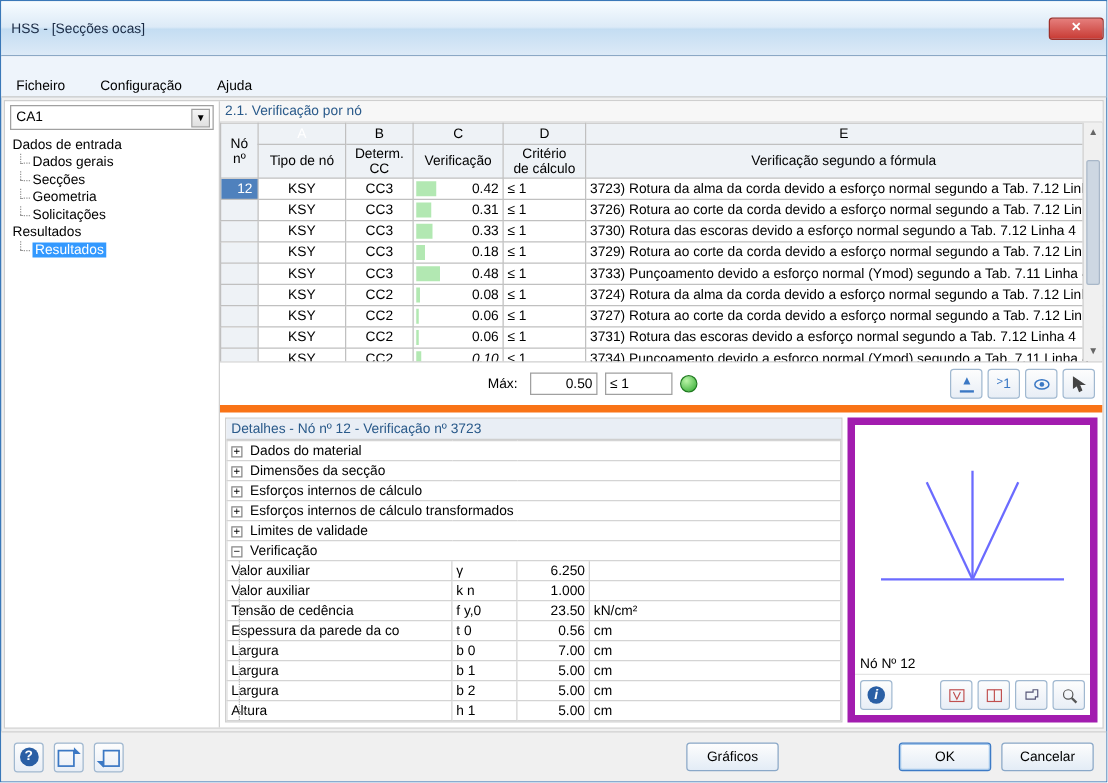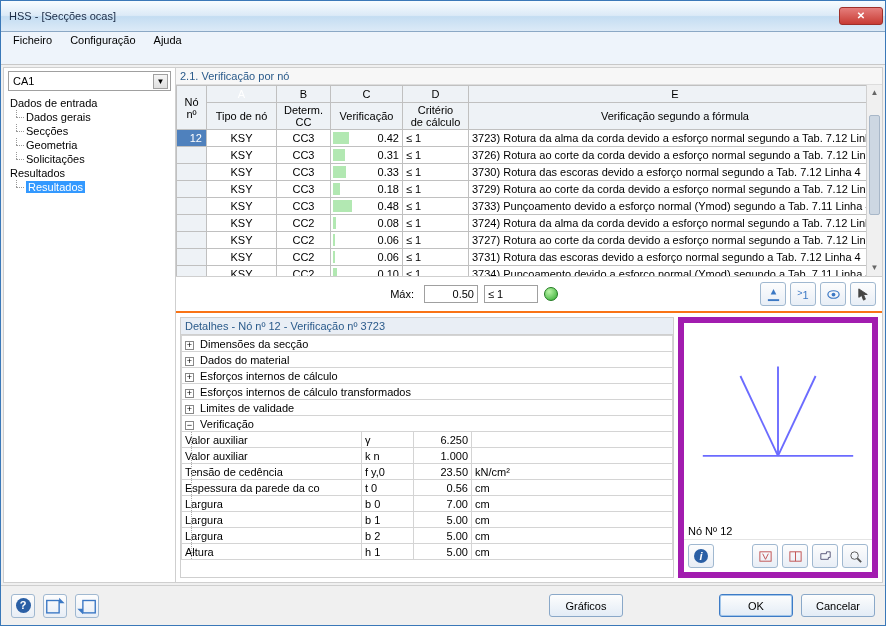--- a/index.html
+++ b/index.html
@@ -1,21 +1,21 @@
 <!DOCTYPE html>
 <html><head>
 <meta charset="utf-8">
 <style>
   *{box-sizing:border-box;margin:0;padding:0;font-family:"Segoe UI",Tahoma,sans-serif;font-size:11px;}
   body{background:#fff;}
   .window{width:886px;height:626px;border:1px solid #3a78b8;background:#f0f0f0;display:flex;flex-direction:column;}
-  .titlebar{height:31px;background:linear-gradient(#f7fcff,#dceaf7 48%,#c4ddf2 52%,#dceaf7);display:flex;align-items:center;justify-content:space-between;padding:0 2px 0 8px;border-bottom:1px solid #8ba8c5;gap:12px;}
+  .titlebar{height:44px;background:linear-gradient(#f7fcff,#dceaf7 48%,#c4ddf2 52%,#dceaf7);display:flex;align-items:center;justify-content:space-between;padding:0 2px 0 8px;border-bottom:1px solid #8ba8c5;gap:12px;}
   .titlebar .title{color:#1a2a44;}
   .winctrl{width:44px;height:18px;background:linear-gradient(#e57e7c,#c83b34);border:1px solid #9e2f29;border-radius:3px;color:#fff;text-align:center;line-height:15px;font-weight:bold;font-size:10px;cursor:pointer;}
-  .menubar{height:22px;background:#eef4fb;border-bottom:1px solid #c8c8c8;display:flex;align-items:flex-end;padding:16px 4px;gap:2px;}
+  .menubar{height:22px;background:#eef4fb;border-bottom:1px solid #c8c8c8;display:flex;align-items:flex-start;padding:16px 4px;gap:12px;}
   .menubar span{padding:2px 8px;cursor:pointer;}
   .client{flex:1;display:flex;border:1px solid #cfcfcf;margin:2px;background:#fff;}
   .left{width:172px;display:flex;flex-direction:column;border-right:1px solid #cfcfcf;}
   .combo{margin:3px 4px;height:20px;border:1px solid #a0a0a0;background:#fff;display:flex;align-items:center;justify-content:space-between;padding:0 2px 0 4px;}
   .combo .arrow{width:15px;height:15px;border:1px solid #a0a0a0;background:linear-gradient(#f5f5f5,#e0e0e0);text-align:center;font-size:8px;line-height:13px;}
   .tree{flex:1;padding:2px 0 0 4px;overflow:auto;}
   .tnode{padding:1px 2px;white-space:nowrap;}
   .tchild{padding-left:18px;position:relative;}
   .tchild::before{content:"";position:absolute;left:8px;top:0;bottom:50%;border-left:1px dotted #999;}
   .tchild::after{content:"";position:absolute;left:8px;top:50%;width:8px;border-top:1px dotted #999;}
@@ -26,21 +26,21 @@
   table.grid{border-collapse:collapse;width:100%;table-layout:fixed;}
   table.grid th,table.grid td{border:1px solid #c0c0c0;padding:1px 3px;height:17px;white-space:nowrap;overflow:hidden;text-overflow:clip;}
   table.grid th{background:#eef2f6;font-weight:normal;}
   th.top{background:#eef2f6;text-align:center;}
   th.a-col{background:#4f81bd;color:#fff;}
   .rowhead{background:#eef2f6;text-align:center;width:28px;}
   .rowhead.selected{background:#4f81bd;color:#fff;text-align:right;padding-right:4px;}
   td.center{text-align:center;}
   .verif-cell{position:relative;text-align:right;padding-right:4px;}
   .verif-bar{position:absolute;left:2px;top:2px;bottom:2px;background:#9fe29f;opacity:.8;}
-  .max-row{display:flex;align-items:center;gap:6px;padding:5px 6px;border-bottom:2px solid #f97316;}
+  .max-row{display:flex;align-items:center;gap:6px;padding:5px 6px;border-bottom:6px solid #f97316;}
   .max-row .lab{width:236px;text-align:right;padding-right:4px;}
   .max-row input{width:54px;height:18px;border:1px solid #a0a0a0;text-align:right;padding:0 3px;}
   .max-row .crit{width:54px;height:18px;border:1px solid #a0a0a0;padding:0 3px;display:flex;align-items:center;}
   .status-ok{width:14px;height:14px;border-radius:50%;background:radial-gradient(circle at 35% 30%,#baf5a7,#2fa82f);border:1px solid #1f7a1f;}
   .toolbar-right{margin-left:auto;display:flex;gap:4px;}
   .tbtn{width:26px;height:24px;border:1px solid #a0b8d0;background:linear-gradient(#fdfdfd,#e8eef6);border-radius:3px;display:flex;align-items:center;justify-content:center;cursor:pointer;font-size:12px;}
   .tbtn svg{width:15px;height:15px;}
   .lower{flex:1;display:flex;gap:4px;padding:4px;overflow:hidden;}
   .details{flex:1;border:1px solid #cfcfcf;display:flex;flex-direction:column;overflow:hidden;}
   .details-head{background:#e9eef5;padding:2px 4px;border-bottom:1px solid #cfcfcf;color:#2a5a8a;}
@@ -197,21 +197,21 @@
                 <td class="center">KSY</td>
                 <td class="center">CC2</td>
                 <td class="verif-cell"><div class="verif-bar" style="width: 3.3%;"></div><span style="position: relative;">0.06</span></td>
                 <td>≤ 1</td>
                 <td>3731) Rotura das escoras devido a esforço normal segundo a Tab. 7.12 Linha 4</td>
               </tr>
               <tr>
                 <td class="rowhead"></td>
                 <td class="center">KSY</td>
                 <td class="center">CC2</td>
-                <td class="verif-cell"><div class="verif-bar" style="width: 5.5%;"></div><span style="position: relative;">0.10</span></td>
+                <td class="verif-cell"><div class="verif-bar" style="width: 5.5%;"></div><span style="position: relative; font-style: italic;">0.10</span></td>
                 <td>≤ 1</td>
                 <td>3734) Punçoamento devido a esforço normal (Ymod) segundo a Tab. 7.11 Linha 4</td>
               </tr>
             </tbody>
         </table>
         <div class="scrollbar-v">
           <div class="arr up">▲</div>
           <div class="thumb"></div>
           <div class="arr dn">▼</div>
         </div>
@@ -250,24 +250,24 @@
           <div class="details-body">
             <table class="props">
               <colgroup>
                   <col style="width:180px">
                   <col style="width:52px">
                   <col style="width:58px">
                   <col>
                 </colgroup>
               <tbody id="details-body">
                   <tr class="cat">
+                    <td colspan="4"><span class="expander">+</span> Dados do material</td>
+                  </tr>
+                  <tr class="cat">
                     <td colspan="4"><span class="expander">+</span> Dimensões da secção</td>
-                  </tr>
-                  <tr class="cat">
-                    <td colspan="4"><span class="expander">+</span> Dados do material</td>
                   </tr>
                   <tr class="cat">
                     <td colspan="4"><span class="expander">+</span> Esforços internos de cálculo</td>
                   </tr>
                   <tr class="cat">
                     <td colspan="4"><span class="expander">+</span> Esforços internos de cálculo transformados</td>
                   </tr>
                   <tr class="cat">
                     <td colspan="4"><span class="expander">+</span> Limites de validade</td>
                   </tr>

